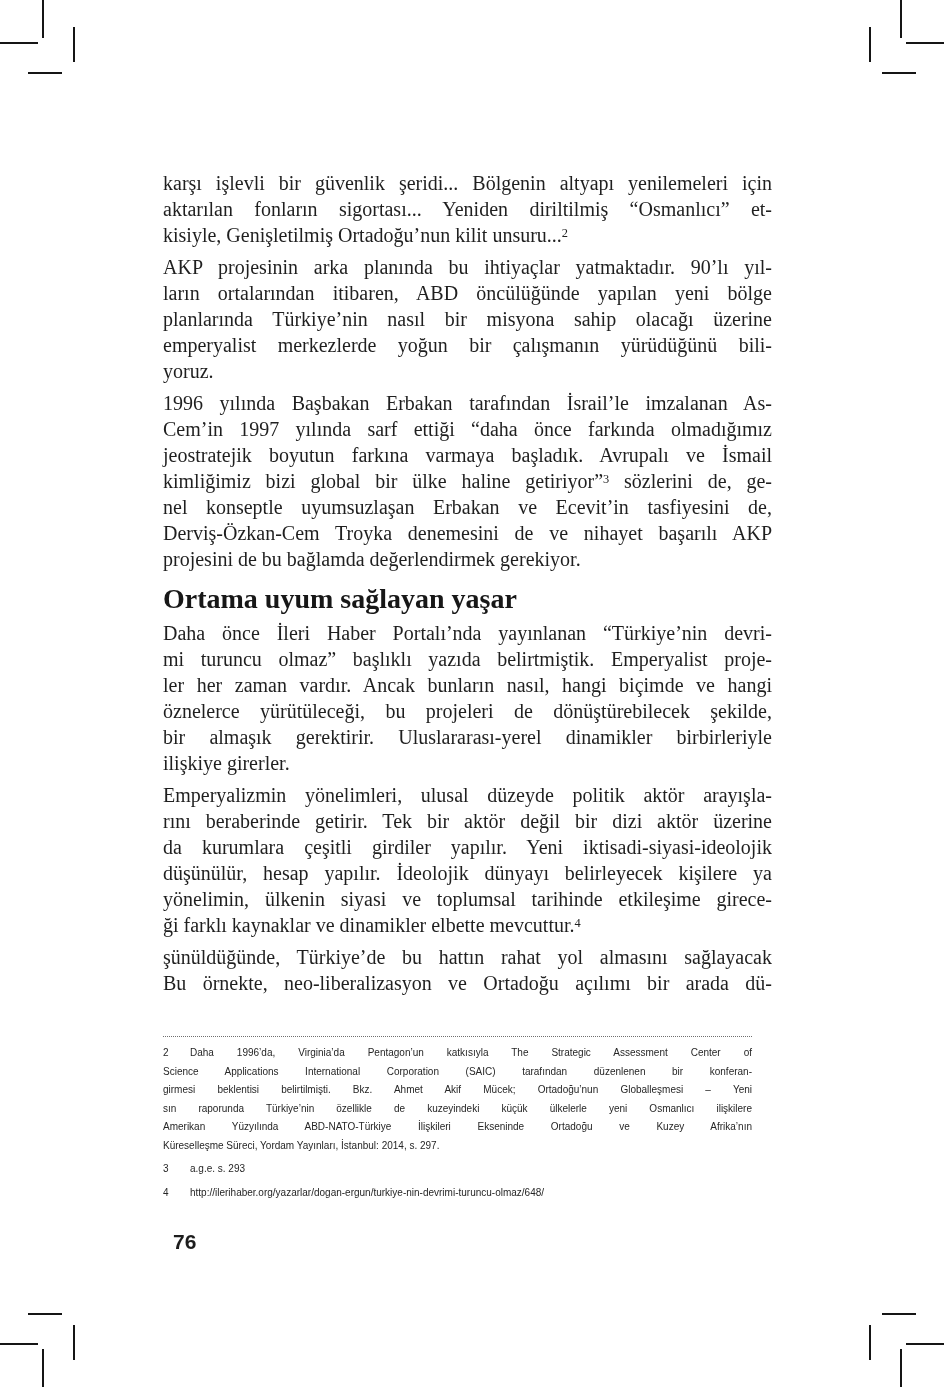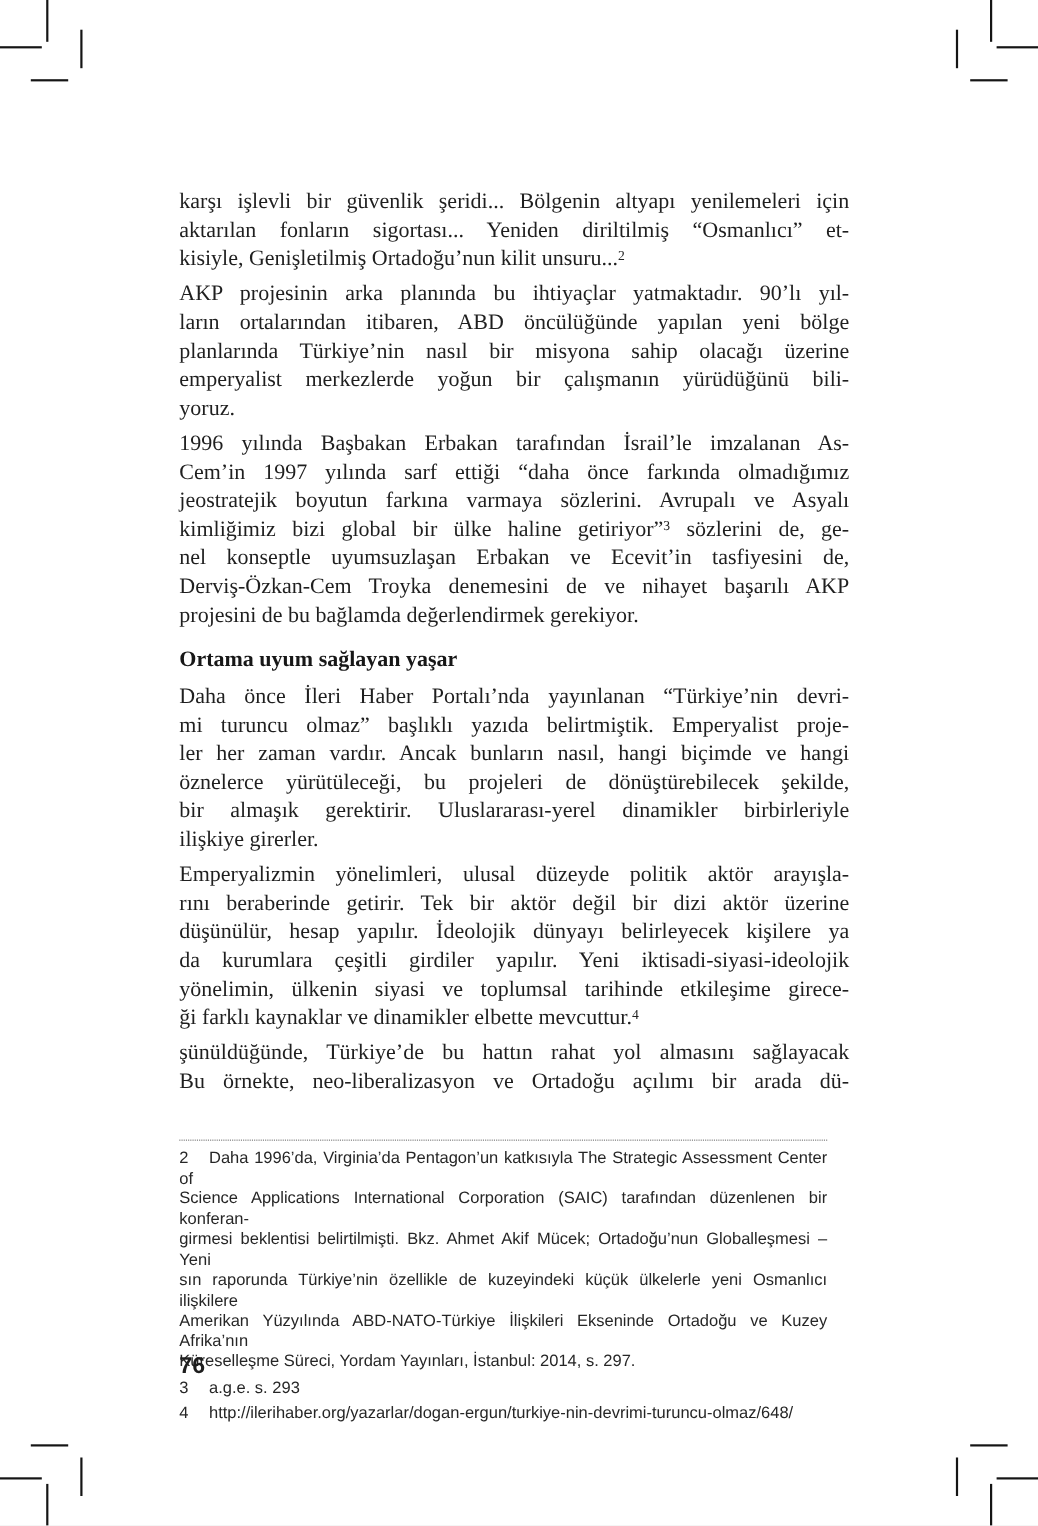--- a/index.html
+++ b/index.html
@@ -28,54 +28,54 @@
   }
   .line.no-just{text-align-last:auto;}
   .line sup{
     font-size:0.62em;
     vertical-align:baseline;
     position:relative;
     top:-0.38em;
     line-height:0;
   }
   .heading{
-    font-size:20px;
+    font-size:28px;
     font-weight:bold;
     line-height:26px;
     margin:14px 0 8px 0;
     color:#171717;
     text-align:left;
   }
   
   .fn-block{
     position:absolute;
     left:163px;top:1036px;width:589px;
     font-family:"Liberation Sans", sans-serif;
     color:#262626;
   }
   .fn-rule{
     border-top:1px dotted #6f6f6f;
     height:0;width:589px;
     margin-bottom:7px;
   }
   .footnote{margin:0 0 5px 0;}
   .fn-line{
-    font-size:15px;
+    font-size:10px;
     line-height:18.5px;
     text-align:justify;
     text-align-last:justify;
   }
   .fn-line.no-just{text-align-last:auto;}
   .fn-num{
     display:inline-block;
     width:27px;
   }
   .page-number{
     position:absolute;
-    left:163px;top:1230px;
+    left:173px;top:1230px;
     font-family:"Liberation Sans", sans-serif;
     font-weight:bold;
     font-size:21px;
     color:#1d1d1d;
   }
 </style>
 </head>
 <body>
 
 <div class="page">
@@ -109,40 +109,40 @@
       <div class="para">
         <div class="line">AKP projesinin arka planında bu ihtiyaçlar yatmaktadır. 90’lı yıl-</div>
         <div class="line">ların ortalarından itibaren, ABD öncülüğünde yapılan yeni bölge</div>
         <div class="line">planlarında Türkiye’nin nasıl bir misyona sahip olacağı üzerine</div>
         <div class="line">emperyalist merkezlerde yoğun bir çalışmanın yürüdüğünü bili-</div>
         <div class="line no-just">yoruz.</div>
       </div>
       <div class="para">
         <div class="line">1996 yılında Başbakan Erbakan tarafından İsrail’le imzalanan As-</div>
         <div class="line">Cem’in 1997 yılında sarf ettiği “daha önce farkında olmadığımız</div>
-        <div class="line">jeostratejik boyutun farkına varmaya sözlerini. Avrupalı ve Asyalı</div>
+        <div class="line">jeostratejik boyutun farkına varmaya başladık. Avrupalı ve İsmail</div>
         <div class="line">kimliğimiz bizi global bir ülke haline getiriyor”<sup>3</sup> sözlerini de, ge-</div>
         <div class="line">nel konseptle uyumsuzlaşan Erbakan ve Ecevit’in tasfiyesini de,</div>
         <div class="line">Derviş-Özkan-Cem Troyka denemesini de ve nihayet başarılı AKP</div>
         <div class="line no-just">projesini de bu bağlamda değerlendirmek gerekiyor.</div>
       </div>
       <h2 class="heading">Ortama uyum sağlayan yaşar</h2>
       <div class="para">
         <div class="line">Daha önce İleri Haber Portalı’nda yayınlanan “Türkiye’nin devri-</div>
         <div class="line">mi turuncu olmaz” başlıklı yazıda belirtmiştik. Emperyalist proje-</div>
         <div class="line">ler her zaman vardır. Ancak bunların nasıl, hangi biçimde ve hangi</div>
         <div class="line">öznelerce yürütüleceği, bu projeleri de dönüştürebilecek şekilde,</div>
         <div class="line">bir almaşık gerektirir. Uluslararası-yerel dinamikler birbirleriyle</div>
         <div class="line no-just">ilişkiye girerler.</div>
       </div>
       <div class="para">
         <div class="line">Emperyalizmin yönelimleri, ulusal düzeyde politik aktör arayışla-</div>
         <div class="line">rını beraberinde getirir. Tek bir aktör değil bir dizi aktör üzerine</div>
+        <div class="line">da kurumlara çeşitli girdiler yapılır. Yeni iktisadi-siyasi-ideolojik</div>
         <div class="line">düşünülür, hesap yapılır. İdeolojik dünyayı belirleyecek kişilere ya</div>
-        <div class="line">da kurumlara çeşitli girdiler yapılır. Yeni iktisadi-siyasi-ideolojik</div>
         <div class="line">yönelimin, ülkenin siyasi ve toplumsal tarihinde etkileşime girece-</div>
         <div class="line no-just">ği farklı kaynaklar ve dinamikler elbette mevcuttur.<sup>4</sup></div>
       </div>
       <div class="para">
         <div class="line">şünüldüğünde, Türkiye’de bu hattın rahat yol almasını sağlayacak</div>
         <div class="line">Bu örnekte, neo-liberalizasyon ve Ortadoğu açılımı bir arada dü-</div>
       </div>
     </main>
 
   <div class="fn-block">

